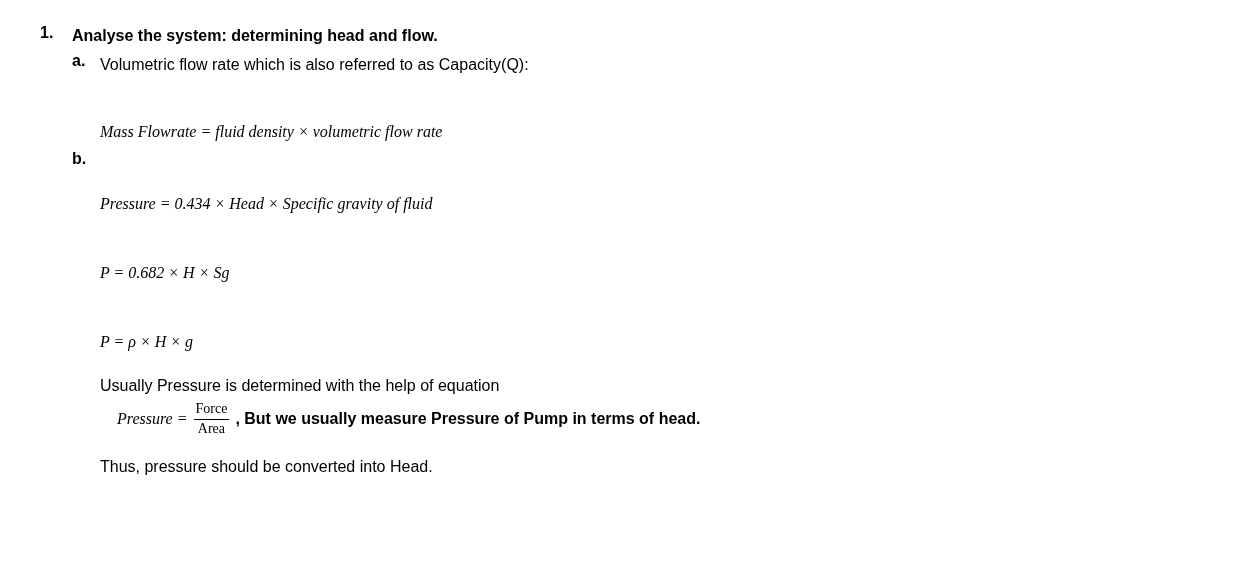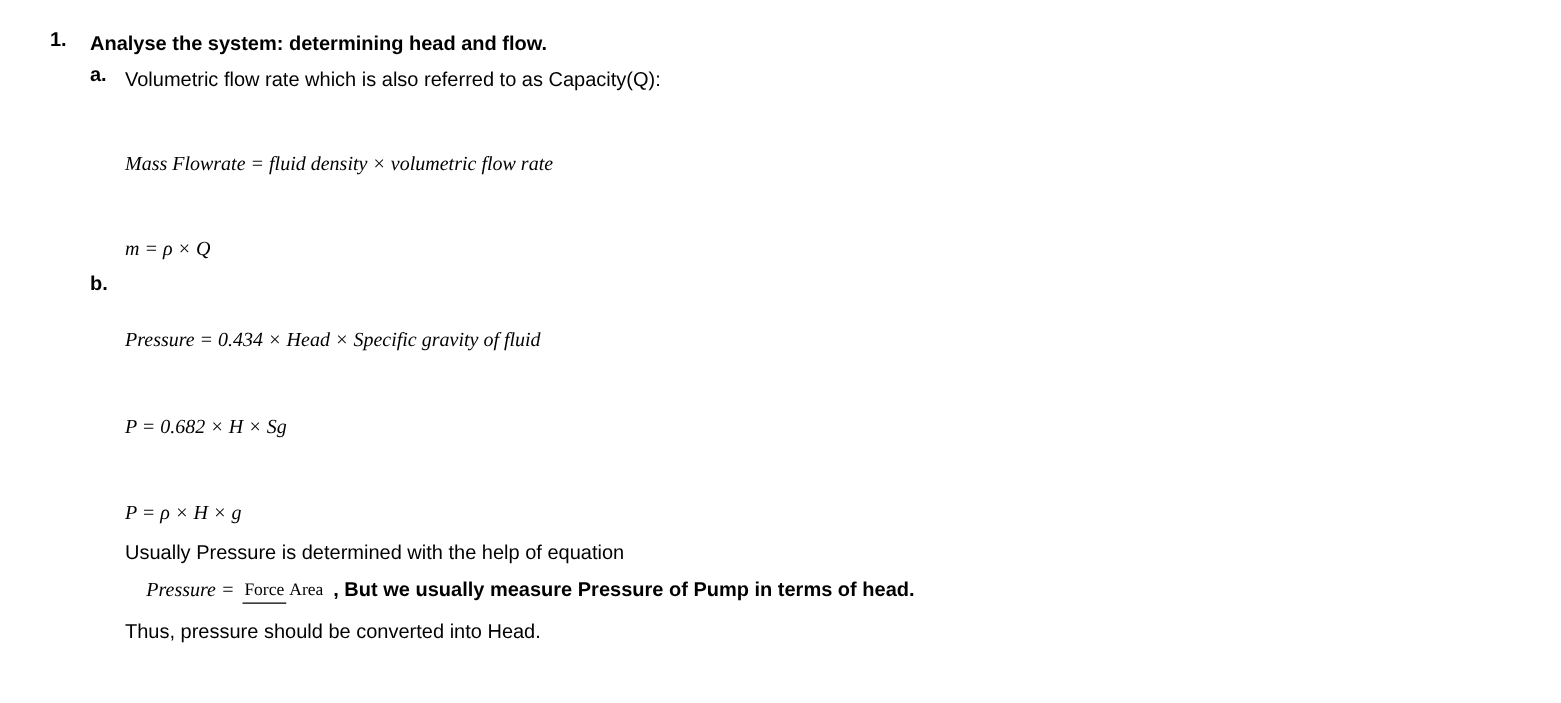--- a/index.html
+++ b/index.html
@@ -81,26 +81,26 @@
       font-size: 16px;
       line-height: 1.8;
       margin-left: 0;
       margin-top: 40px;
     }
 
     .normal-text {
       font-family: Arial, sans-serif;
       font-size: 16px;
       line-height: 1.6;
-      margin-top: 4px;
+      margin-top: 16px;
     }
 
     .fraction {
       display: inline-flex;
-      flex-direction: row;
+      flex-direction: column;
       align-items: center;
       vertical-align: middle;
       margin: 0 2px;
     }
 
     .fraction-numerator {
       font-family: 'Times New Roman', Times, serif;
       font-size: 14px;
       border-bottom: 1px solid #000;
       padding: 0 2px;
@@ -144,21 +144,20 @@
     <div class="main-content">
       <div class="main-heading">Analyse the system: determining head and flow.</div>
 
       <ul class="sub-list">
 
         <li class="sub-item">
           <span class="sub-label">a.</span>
           <div class="sub-content">
             <div class="sub-text">Volumetric flow rate which is also referred to as Capacity(Q):</div>
             <div class="formula-line">Mass Flowrate = fluid density × volumetric flow rate</div>
-            <div class="formula-line">m = ρ × Q</div>
           </div>
         </li>
 
         <li class="sub-item">
           <span class="sub-label">b.</span>
           <div class="sub-content">
             <div class="formula-line">Pressure = 0.434 × Head × Specific gravity of fluid</div>
             <div class="formula-line">P = 0.682 × H × Sg</div>
             <div class="formula-line">P = ρ × H × g</div>
             <div class="normal-text">Usually Pressure is determined with the help of equation</div>

